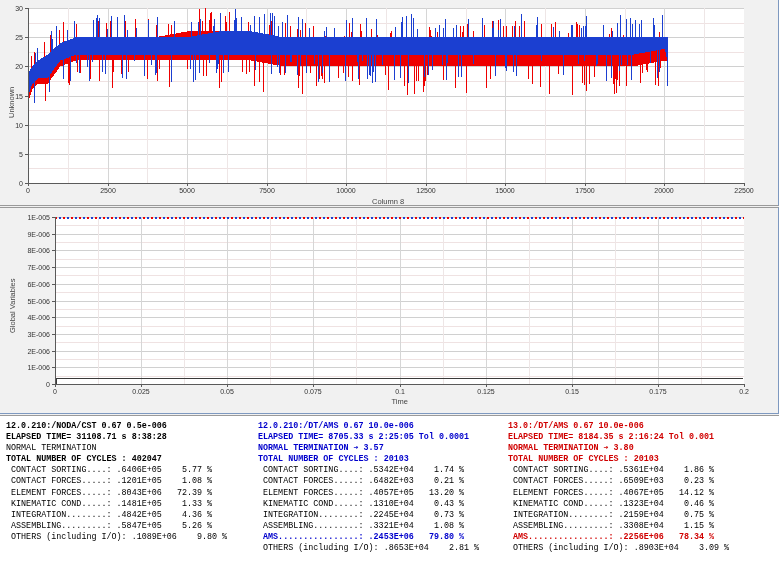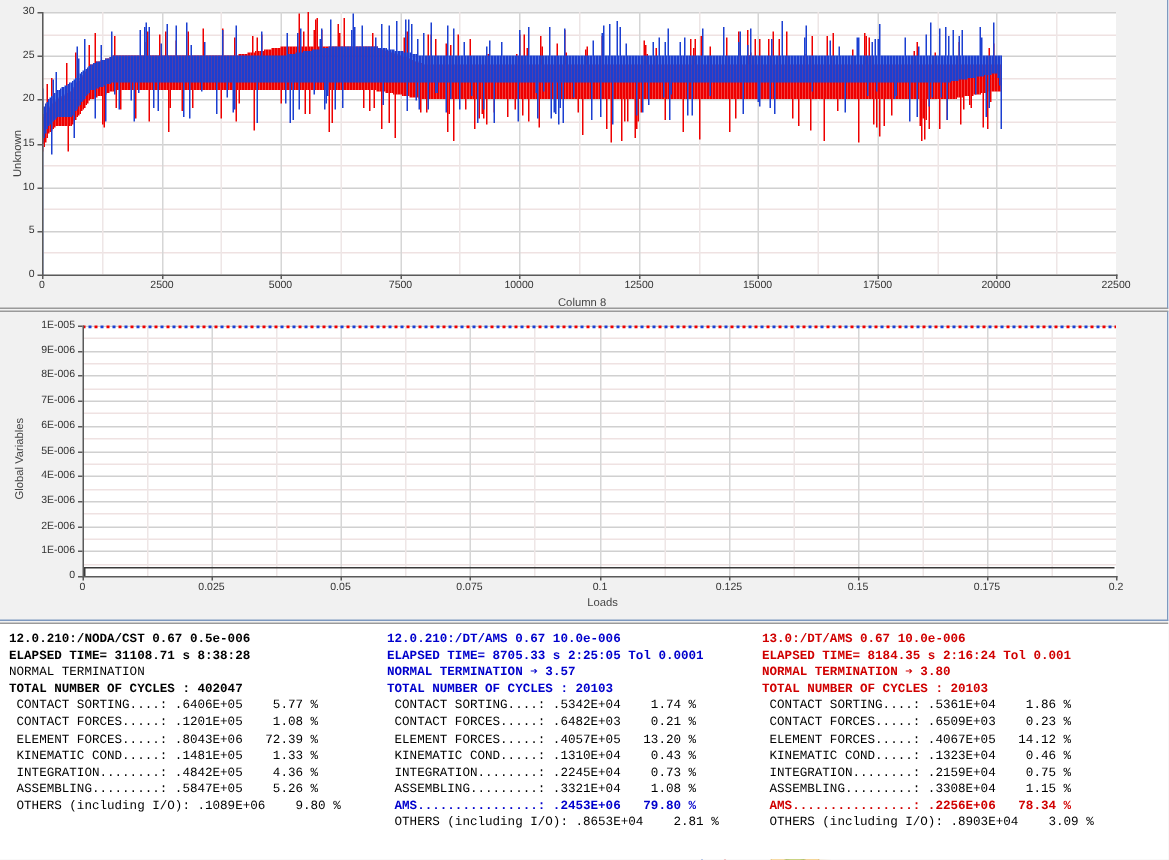--- a/index.html
+++ b/index.html
@@ -1628,21 +1628,21 @@
           <div class="dash" style="left: 664px; width: 2px; background: rgb(238, 0, 0);"></div>
           <div class="dash" style="left: 668px; width: 2px; background: rgb(27, 63, 209);"></div>
           <div class="dash" style="left: 672px; width: 2px; background: rgb(238, 0, 0);"></div>
           <div class="dash" style="left: 676px; width: 2px; background: rgb(27, 63, 209);"></div>
           <div class="dash" style="left: 680px; width: 2px; background: rgb(238, 0, 0);"></div>
           <div class="dash" style="left: 684px; width: 2px; background: rgb(27, 63, 209);"></div>
           <div class="dash" style="left: 688px; width: 2px; background: rgb(238, 0, 0);"></div>
         </div>
         <div class="step-line" style="left: 1px; top: 161px; width: 687px; height: 5.845px;"></div>
       </div>
-    <div class="axis-title" id="bot-xlabel" style="left: 391.5px; top: 189px;">Loads</div>
+    <div class="axis-title" id="bot-xlabel" style="left: 391.5px; top: 189px;">Time</div>
     <div class="axis-title axis-title-y" id="bot-ylabel" style="left: 8px; top: 124.5px;">Global Variables</div>
 
     <div id="model-wrap">
       <svg viewBox="0 0 300 160" width="300" height="160">
 
         <g>
           <polygon points="62,45 148,13 172,20 86,55" fill="#3f3154" stroke="#221a2e" stroke-width="0.8"></polygon>
           <polygon points="86,55 172,20 176,26 90,61" fill="#1b1426" stroke="#120d1a" stroke-width="0.6"></polygon>
           <polygon points="62,45 86,55 90,61 66,51" fill="#2a2038"></polygon>
           <polygon points="148,13 172,20 176,26 152,19" fill="#c98b23"></polygon>

